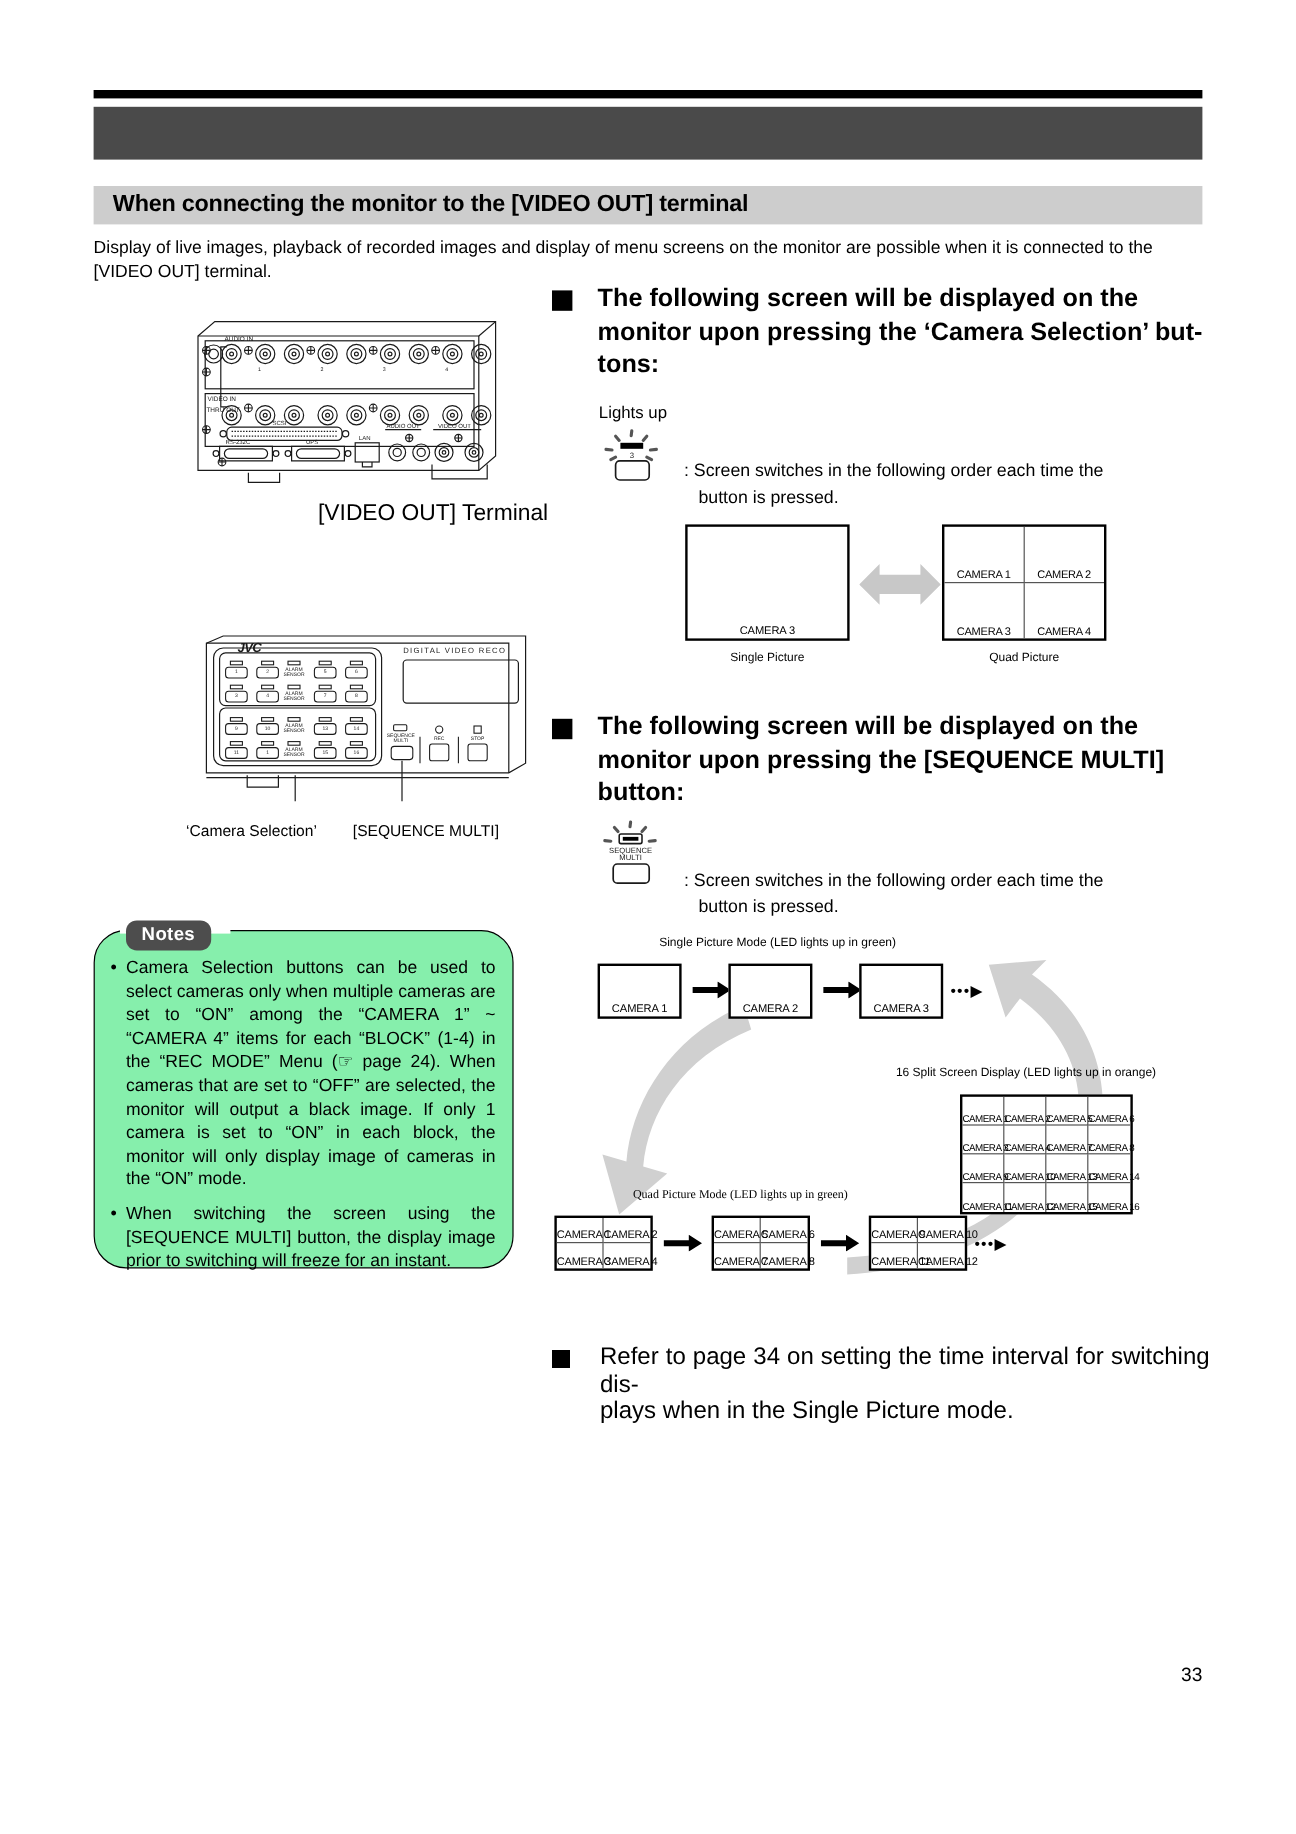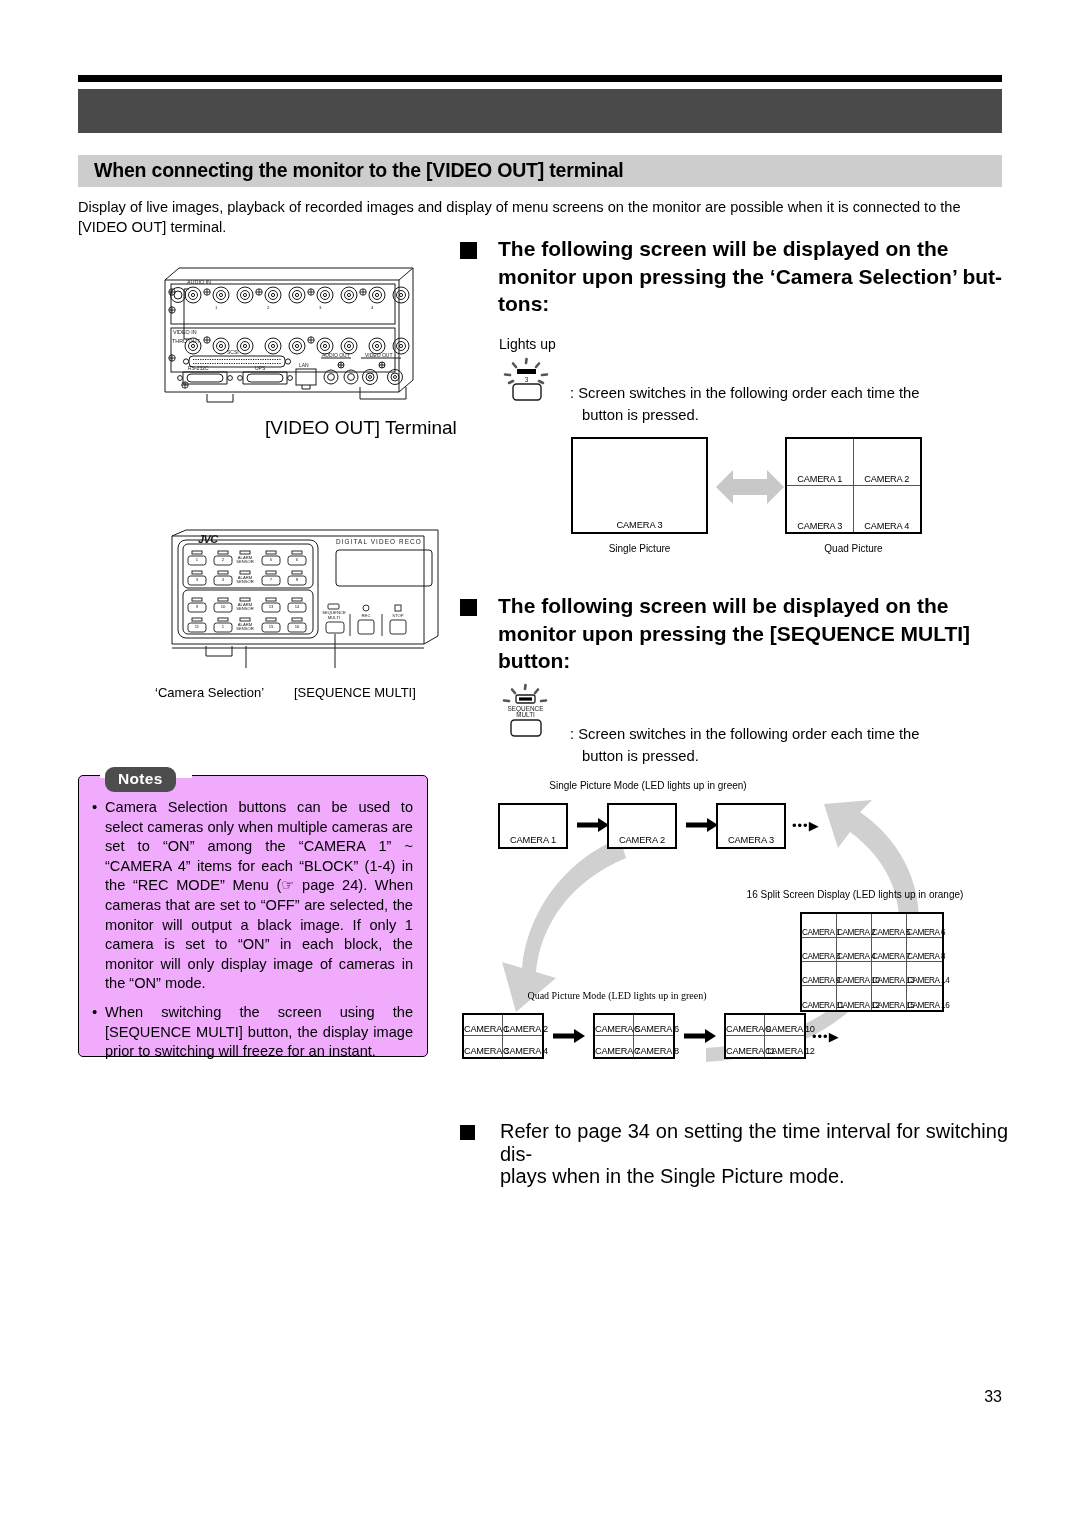--- a/index.html
+++ b/index.html
@@ -56,21 +56,21 @@
   .cap-rear{left:265px;top:417px;}
 
   
   .front{position:absolute;left:150px;top:528px;width:286px;height:135px;}
   .cap-front1{left:155px;top:685px;font-size:13px;}
   .cap-front2{left:294px;top:685px;font-size:13px;}
 
   
   .notes{
     position:absolute;left:78px;top:775px;width:348px;height:280px;
-    border:1.6px solid #000;border-radius:5px;background:#f0abfc;
+    border:1.6px solid #000;border-radius:27px;background:#86efac;
   }
   .notes-badge{
     position:absolute;left:105px;top:767px;
     background:#4d4d4d;color:#fff;border-radius:9px;
     padding:3px 13px 4px 13px;font-size:15.5px;font-weight:bold;
     letter-spacing:0.3px;
   }
   .notes-mask{position:absolute;left:100px;top:773px;width:92px;height:5px;background:#fff;}
   .notes ul{margin:0;padding:22px 14px 0 12px;list-style:none;}
   .notes li{

